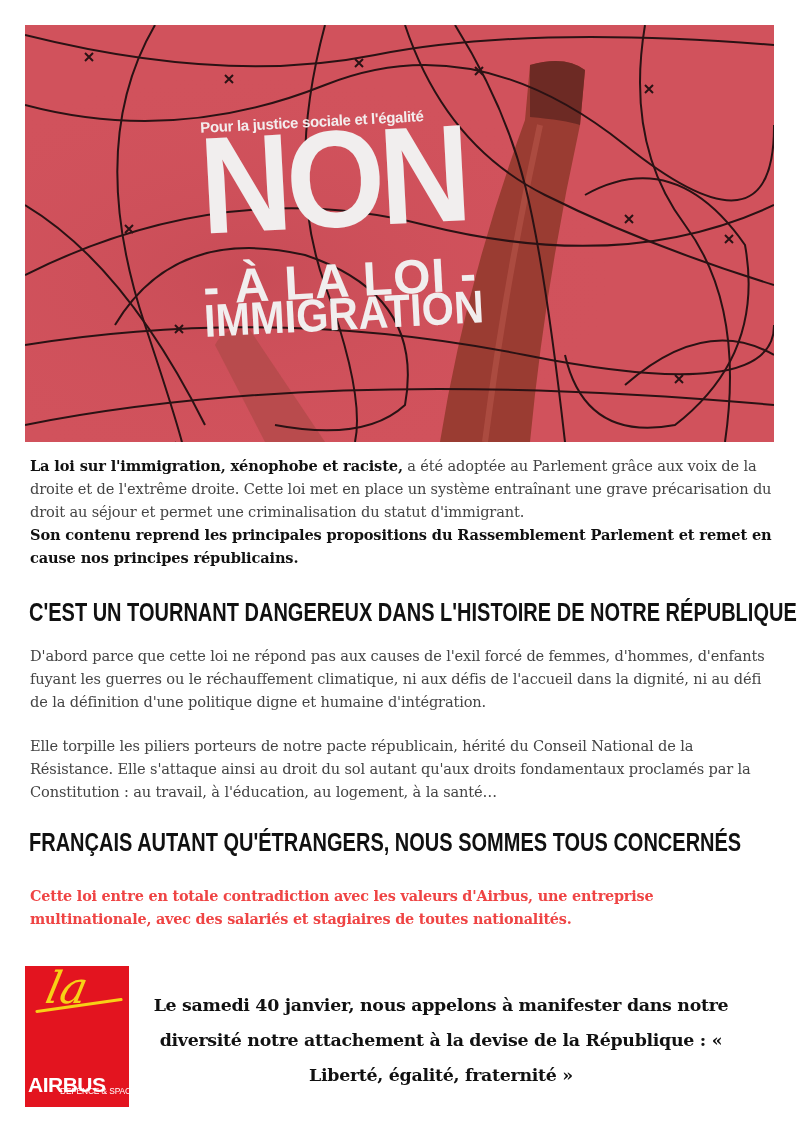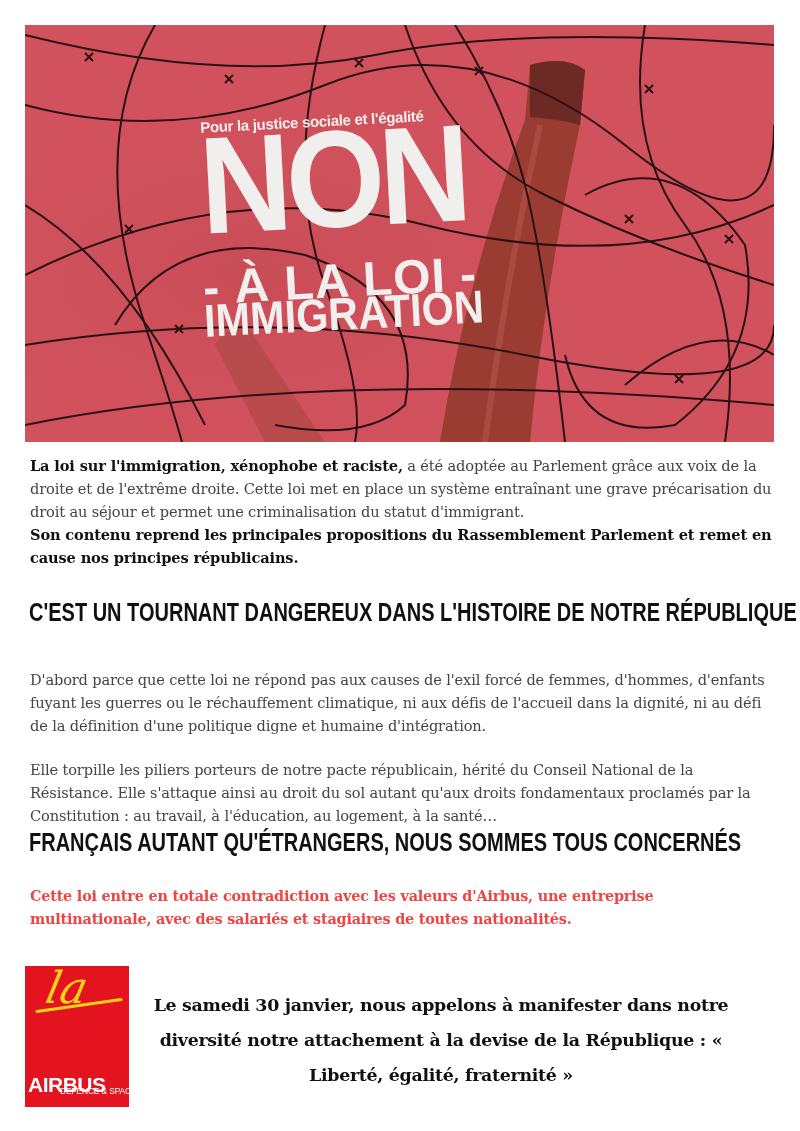--- a/index.html
+++ b/index.html
@@ -13,21 +13,21 @@
     .hero-immig { position: absolute; left: 178px; top: 272px; color: #f1eeee; font-family: "Liberation Sans", sans-serif; font-weight: bold; font-size: 46px; line-height: 48px; transform: rotate(-3deg) scaleX(0.9); transform-origin: left top; white-space: nowrap; }
 
     .intro { position: absolute; left: 30px; top: 454px; width: 742px; font-size: 14.6px; line-height: 23px; color: #444; letter-spacing: -0.15px; }
     .intro b { color: #111; font-weight: bold; }
     .intro .lead { color: #111; font-weight: bold; }
 
     .h2 { position: absolute; left: 29px; font-family: "Liberation Sans", sans-serif; font-weight: bold; font-size: 25px; color: #111; transform: scaleX(0.80); transform-origin: left center; white-space: nowrap; letter-spacing: 0px; }
     .h2-1 { top: 598px; }
     .h2-2 { top: 828px; }
 
-    .para { position: absolute; left: 30px; width: 742px; font-size: 14.6px; line-height: 23px; color: #444; letter-spacing: -0.15px; margin-top: 24px; }
+    .para { position: absolute; left: 30px; width: 742px; font-size: 14.6px; line-height: 23px; color: #444; letter-spacing: -0.15px; }
     .para-1 { top: 644px; }
     .para-2 { top: 734px; }
 
     .red-para { position: absolute; left: 30px; top: 884px; width: 742px; font-size: 14.4px; line-height: 23px; color: #ef4444; font-weight: bold; letter-spacing: -0.2px; }
 
     .logo { position: absolute; left: 25px; top: 966px; width: 104px; height: 141px; background: #e3141f; overflow: hidden; }
     .logo-la { position: absolute; left: 22px; top: -4px; font-family: "DejaVu Serif", serif; font-style: italic; font-size: 44px; color: #f7d116; transform: skewX(-12deg); }
     .logo-underline { position: absolute; left: 10px; top: 38px; width: 88px; height: 3px; background: #f7d116; transform: rotate(-8deg); border-radius: 2px; }
     .logo-cgt { position: absolute; left: 4px; top: 30px; font-family: "Liberation Sans", sans-serif; font-weight: bold; font-size: 62px; line-height: 62px; color: #fff; letter-spacing: -4px; }
     .logo-airbus { position: absolute; left: 3px; top: 107px; font-family: "Liberation Sans", sans-serif; font-weight: bold; font-size: 21px; color: #fff; letter-spacing: -0.5px; }
@@ -104,13 +104,13 @@
 
 <div class="red-para">Cette loi entre en totale contradiction avec les valeurs d'Airbus, une entreprise multinationale, avec des salariés et stagiaires de toutes nationalités.</div>
 
 <div class="logo">
   <div class="logo-la">la</div>
   <div class="logo-underline"></div>
   <div class="logo-airbus">AIRBUS</div>
   <div class="logo-defence">DEFENCE &amp; SPACE</div>
 </div>
 
-<div class="callout">Le samedi 30 janvier, nous appelons à manifester dans notre diversité notre attachement à la devise de la République : « Liberté, égalité, fraternité »</div>
+<div class="callout">Le samedi 40 janvier, nous appelons à manifester dans notre diversité notre attachement à la devise de la République : « Liberté, égalité, fraternité »</div>
 
 </body></html>

